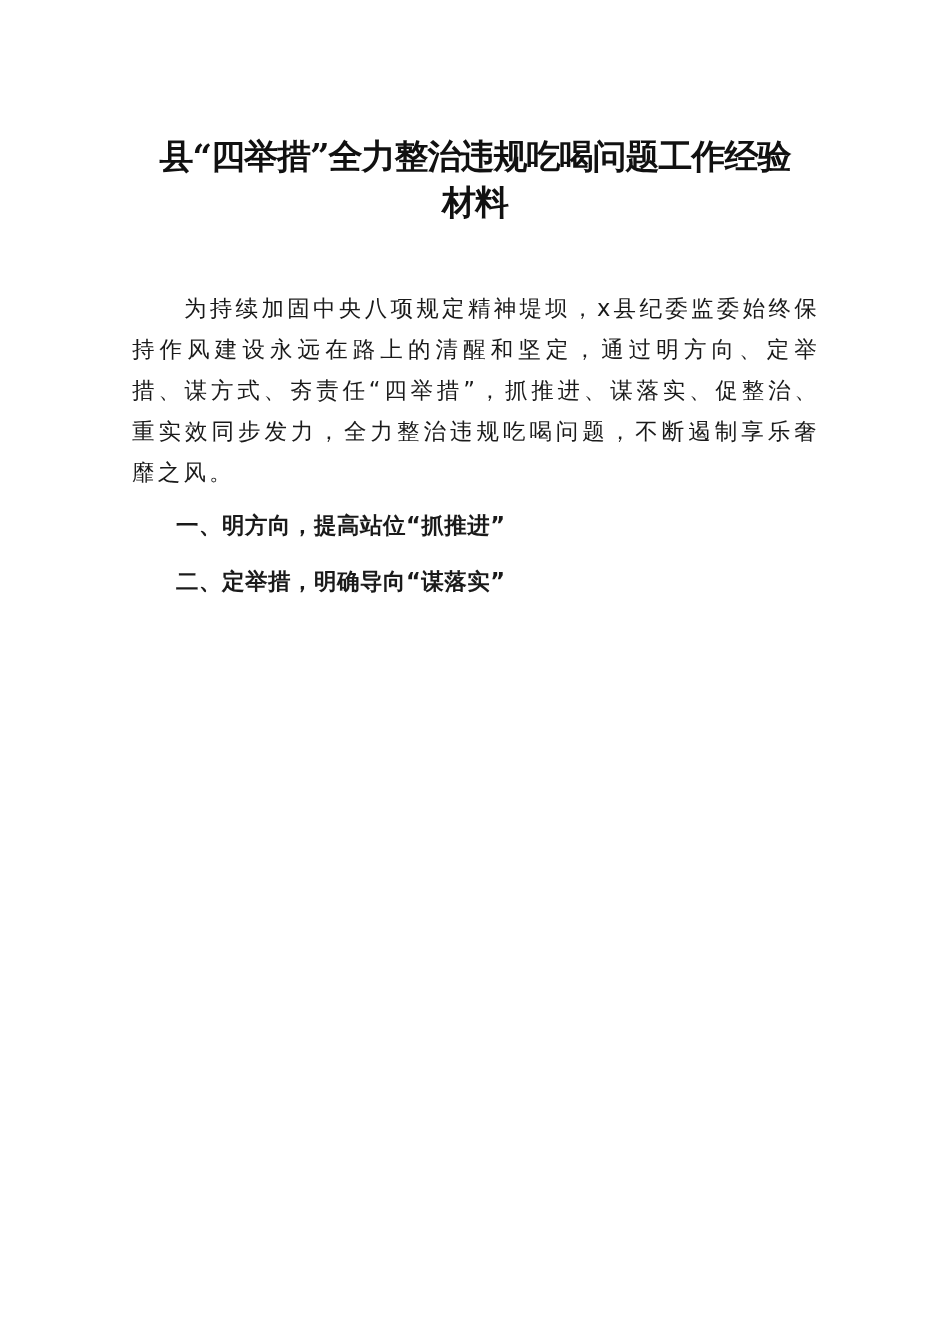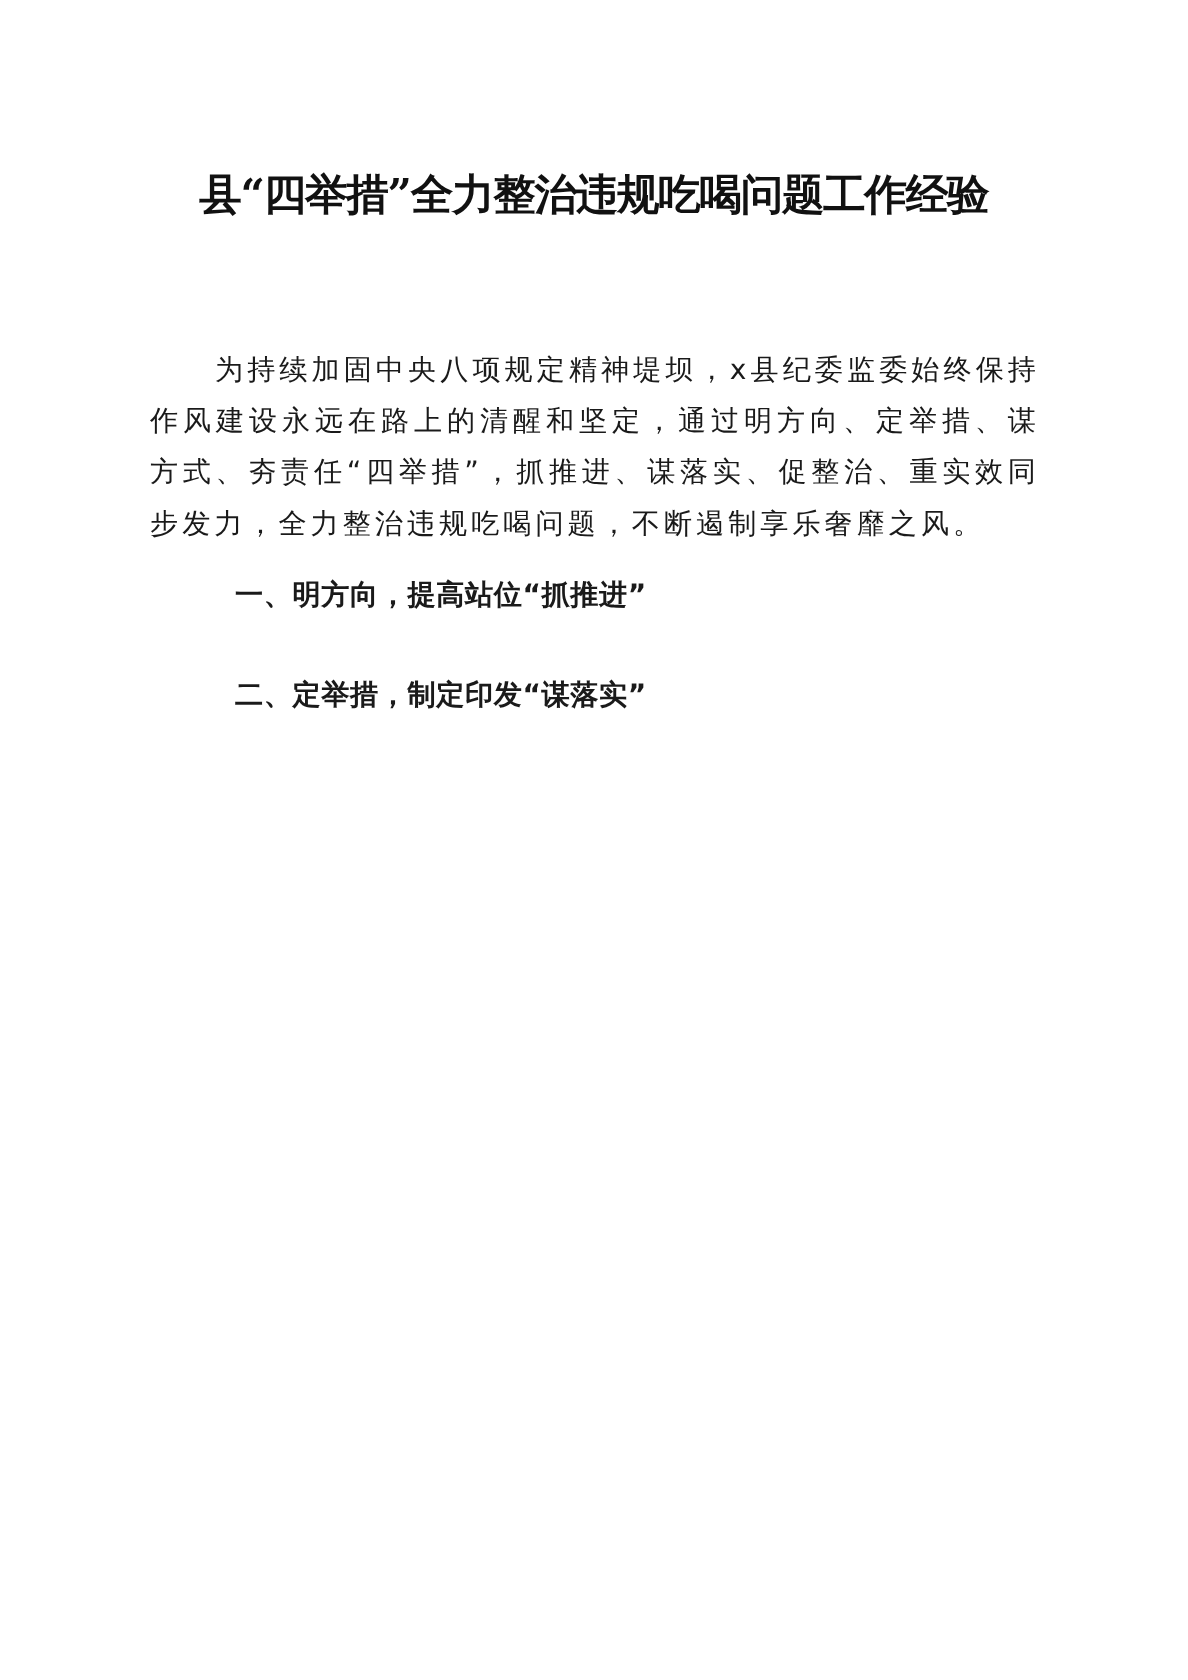--- a/index.html
+++ b/index.html
@@ -8,31 +8,32 @@
   .title {
     position:absolute; left:100px; top:133px; width:750px;
     text-align:center; font-family:"DejaVu Serif", serif; font-weight:bold;
     font-size:34px; line-height:46px; color:#111; letter-spacing:-1px;
   }
   .body {
     position:absolute; left:120px; top:276px; width:712px;
     font-family:"DejaVu Sans", sans-serif; font-size:22.5px; line-height:41px;
     color:#1a1a1a; text-align:justify; letter-spacing:3.2px;
   }
-  .p { margin:0; text-indent:52px; }
-  .h { margin:16px; text-indent:52px; font-weight:bold; letter-spacing:0.5px; }
+  .p { margin:12px; text-indent:52px; }
+  .h { margin:4px; text-indent:52px; font-weight:bold; letter-spacing:0.5px; }
   .gap { height:7px; }
 </style>
 </head>
 <body>
 
 <div class="page">
   <div class="title">
     <div>县“四举措”全力整治违规吃喝问题工作经验</div>
+    <div>材料</div>
   </div>
 
   <div class="body">
     <p class="p">为持续加固中央八项规定精神堤坝，x县纪委监委始终保持作风建设永远在路上的清醒和坚定，通过明方向、定举措、谋方式、夯责任“四举措”，抓推进、谋落实、促整治、重实效同步发力，全力整治违规吃喝问题，不断遏制享乐奢靡之风。</p>
     <p class="h">一、明方向，提高站位“抓推进”</p>
     <div class="gap"></div>
-    <p class="h">二、定举措，制定印发“谋落实”</p>
+    <p class="h">二、定举措，明确导向“谋落实”</p>
   </div>
 </div>
 
 </body></html>

